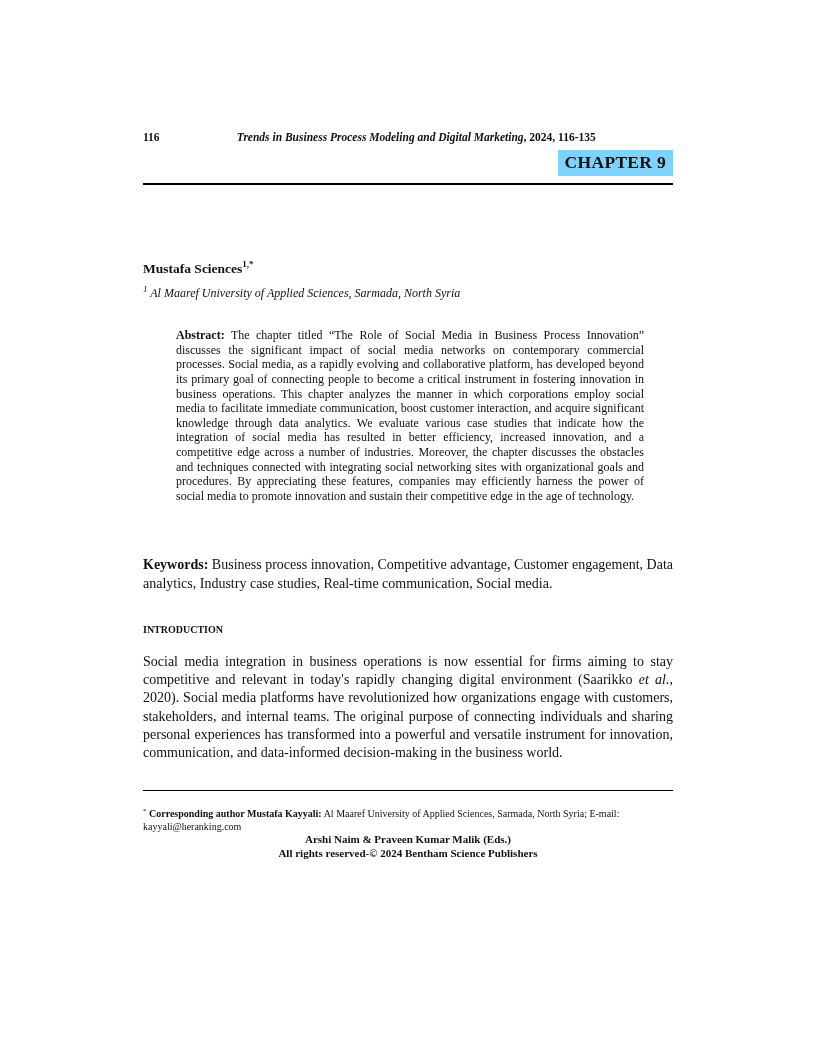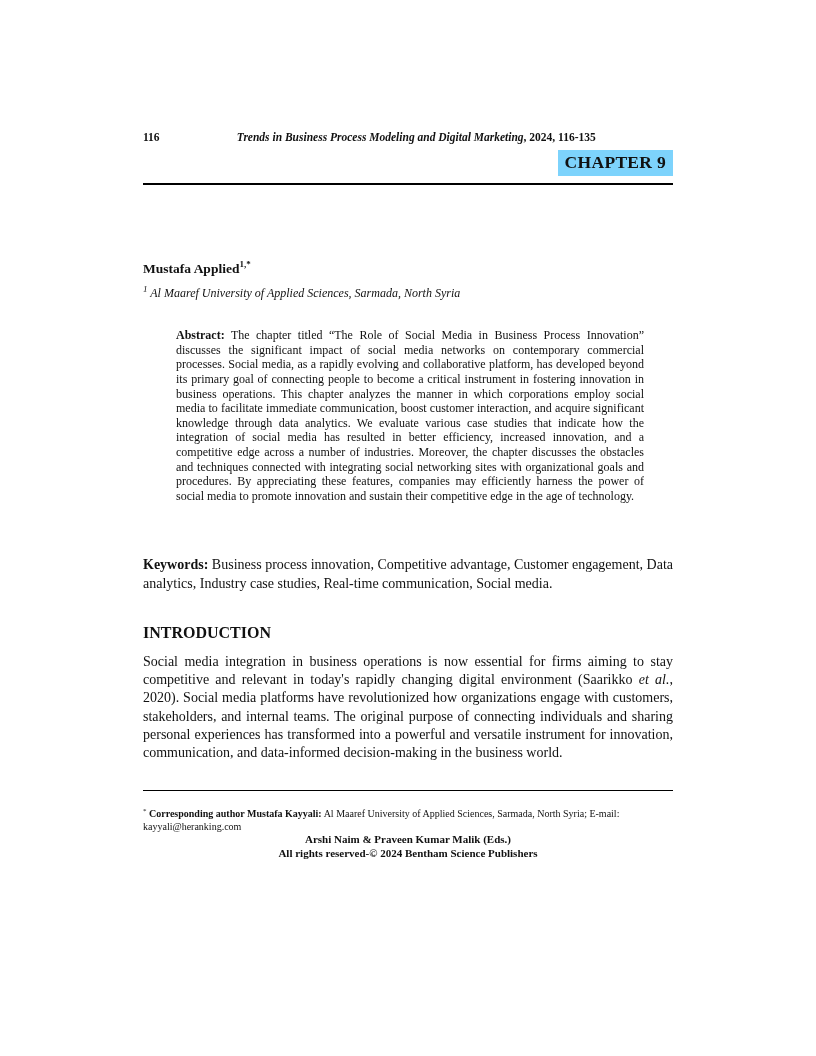--- a/index.html
+++ b/index.html
@@ -40,21 +40,21 @@
 
   
   .abstract { top: 328px; left: 176px; width: 468px; font-size: 12px; line-height: 1.22; text-align: justify; }
   .abstract .label { font-weight: bold; }
 
   
   .keywords { top: 556px; font-size: 14px; line-height: 1.35; text-align: justify; }
   .keywords .label { font-weight: bold; }
 
   
-  .section-heading { top: 624px; font-size: 16px; font-weight: bold; }
+  .section-heading { top: 624px; font-size: 10px; font-weight: bold; }
   .intro-para { top: 653px; font-size: 14px; line-height: 1.3; text-align: justify; }
   .intro-para .etal { font-style: italic; }
 
   
   .footnote { top: 790px; border-top: 1.5px solid #000; padding-top: 16px; font-size: 10px; line-height: 1.25; }
   .footnote .fn-bold { font-weight: bold; }
   .footnote sup { font-size: 7px; }
 
   
   .footer { top: 832px; text-align: center; font-weight: bold; font-size: 11px; line-height: 1.3; }
@@ -67,21 +67,21 @@
   <div class="abs header-row">
     <span class="page-number">116</span>
     <span class="journal-line"><span class="journal-title">Trends in Business Process Modeling and Digital Marketing</span><span>, 2024, 116-135</span></span>
   </div>
 
   <div class="abs chapter-block">
     <span class="chapter-banner">CHAPTER 9</span>
   </div>
 
 
-  <div class="abs author"><span>Mustafa Applied</span><sup>1,*</sup></div>
+  <div class="abs author"><span>Mustafa Sciences</span><sup>1,*</sup></div>
 
   <div class="abs affiliation"><sup>1</sup><span> Al Maaref University of Applied Sciences, Sarmada, North Syria</span></div>
 
   <div class="abs abstract"><span class="label">Abstract:</span> <span>The chapter titled “The Role of Social Media in Business Process Innovation” discusses the significant impact of social media networks on contemporary commercial processes. Social media, as a rapidly evolving and collaborative platform, has developed beyond its primary goal of connecting people to become a critical instrument in fostering innovation in business operations. This chapter analyzes the manner in which corporations employ social media to facilitate immediate communication, boost customer interaction, and acquire significant knowledge through data analytics. We evaluate various case studies that indicate how the integration of social media has resulted in better efficiency, increased innovation, and a competitive edge across a number of industries. Moreover, the chapter discusses the obstacles and techniques connected with integrating social networking sites with organizational goals and procedures. By appreciating these features, companies may efficiently harness the power of social media to promote innovation and sustain their competitive edge in the age of technology.</span></div>
 
   <div class="abs keywords"><span class="label">Keywords:</span> <span>Business process innovation, Competitive advantage, Customer engagement, Data analytics, Industry case studies, Real-time communication, Social media.</span></div>
 
   <h2 class="abs section-heading">INTRODUCTION</h2>
 
   <div class="abs intro-para"><span>Social media integration in business operations is now essential for firms aiming to stay competitive and relevant in today's rapidly changing digital environment (Saarikko </span><span class="etal">et al.</span><span>, 2020). Social media platforms have revolutionized how organizations engage with customers, stakeholders, and internal teams. The original purpose of connecting individuals and sharing personal experiences has transformed into a powerful and versatile instrument for innovation, communication, and data-informed decision-making in the business world.</span></div>

